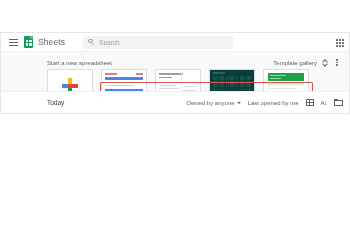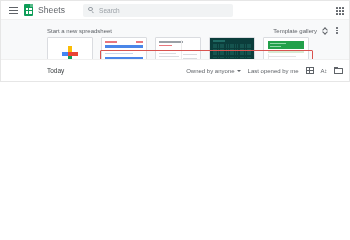--- a/index.html
+++ b/index.html
@@ -8,20 +8,21 @@
     background:#ffffff;
     font-family:"Liberation Sans", sans-serif;
     -webkit-font-smoothing:antialiased;
   }
   .screen{
     position:relative;width:350px;height:82px;
     background:#f8f9fa;
     border:1px solid #e6e6e6;
     box-sizing:border-box;
     overflow:hidden;
+    margin-top:32px;
   }
 
   
   .header{
     position:absolute;left:0;top:0;width:350px;height:19px;
     background:#ffffff;
     display:flex;align-items:center;
     border-bottom:1px solid #f1f1f1;
     box-sizing:border-box;
   }

